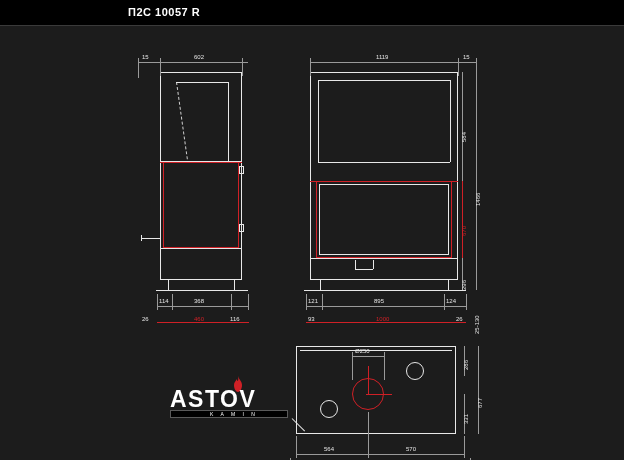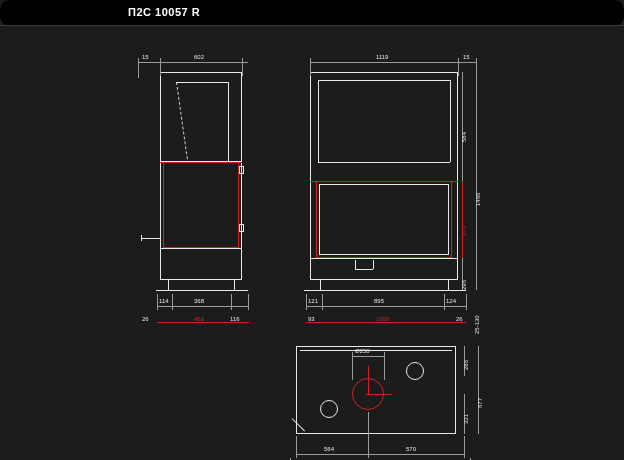--- a/index.html
+++ b/index.html
@@ -1,20 +1,20 @@
 <!DOCTYPE html>
 <html><head>
 <meta charset="utf-8">
 <style>
   html,body{margin:0;padding:0;background:#ffffff;}
   body{font-family:"Liberation Sans",sans-serif;}
   #page{position:relative;width:624px;height:460px;background:#ffffff;overflow:hidden;}
   #sheet{position:absolute;left:0;top:0;width:624px;height:460px;background:#1c1c1c;}
   
-  #header{position:absolute;left:0;top:0;width:624px;height:26px;background:#000;border-radius:10px;}
+  #header{position:absolute;left:0;top:0;width:624px;height:26px;background:#000;}
   #header .title{position:absolute;left:128px;top:6px;color:#ffffff;font-size:11px;font-weight:bold;letter-spacing:.5px;}
   #header .site{position:absolute;left:374px;top:8px;color:#ffffff;font-size:8px;letter-spacing:2.4px;}
   #header .rule{position:absolute;left:0;bottom:0;width:624px;height:1px;background:#3a3a3a;}
 
   
   #canvas{position:absolute;left:0;top:26px;width:624px;height:434px;}
   .ln{position:absolute;background:#e8e8e8;}
   .h{height:1px;}
   .v{width:1px;}
   .red{background:#cf2026;}
@@ -173,15 +173,23 @@
     <div class="dim" style="left:296px;top:428px;width:168px;"></div>
     <div class="dimv" style="left:296px;top:410px;height:22px;"></div>
     <div class="dimv" style="left:368px;top:386px;height:46px;"></div>
     <div class="dimv" style="left:464px;top:410px;height:22px;"></div>
     <div class="txt" style="left:324px;top:420px;">564</div>
     <div class="txt" style="left:406px;top:420px;">570</div>
 
     <div class="dimv" style="left:290px;top:432px;height:16px;"></div>
     <div class="dimv" style="left:470px;top:432px;height:16px;"></div>
 
+    <div id="logo">
+      <svg class="flame" viewBox="0 0 12 16">
+        <path d="M6 0 C7 4 10 5 10 9 C10 13 8 16 6 16 C4 16 2 13 2 9 C2 6 4 5 5 3 C5 6 7 6 6 0 Z" fill="#cf2026"></path>
+      </svg>
+      <div class="word">ASTOV</div>
+      <div class="bar"></div>
+      <div class="sub">K A M I N</div>
+    </div>
 
   </div>
 </div>
 
 </body></html>

